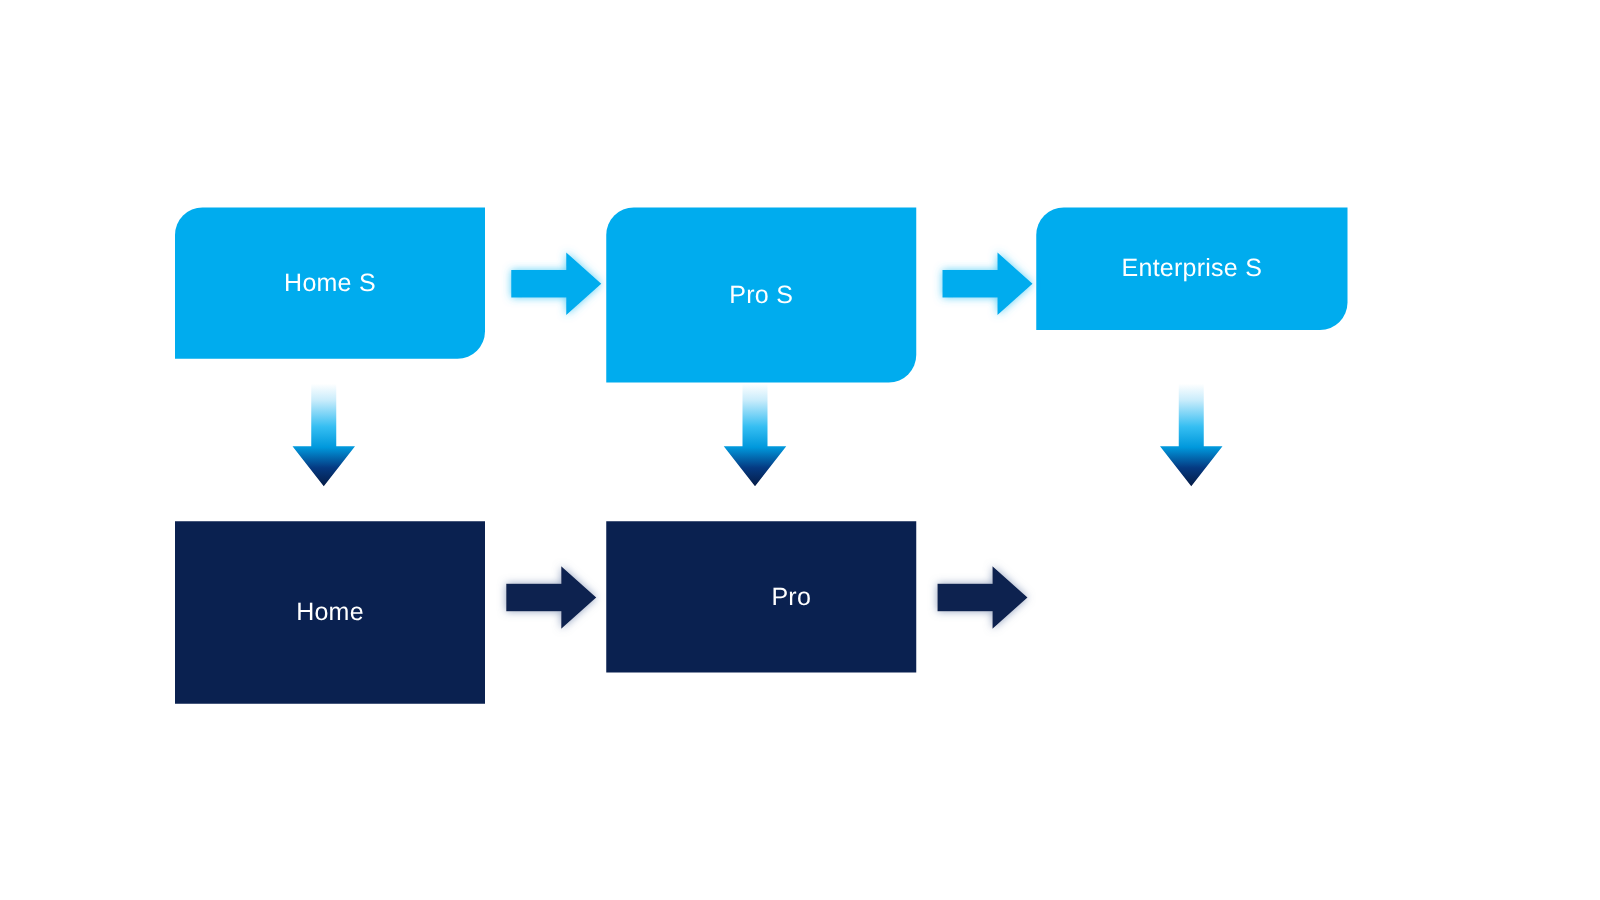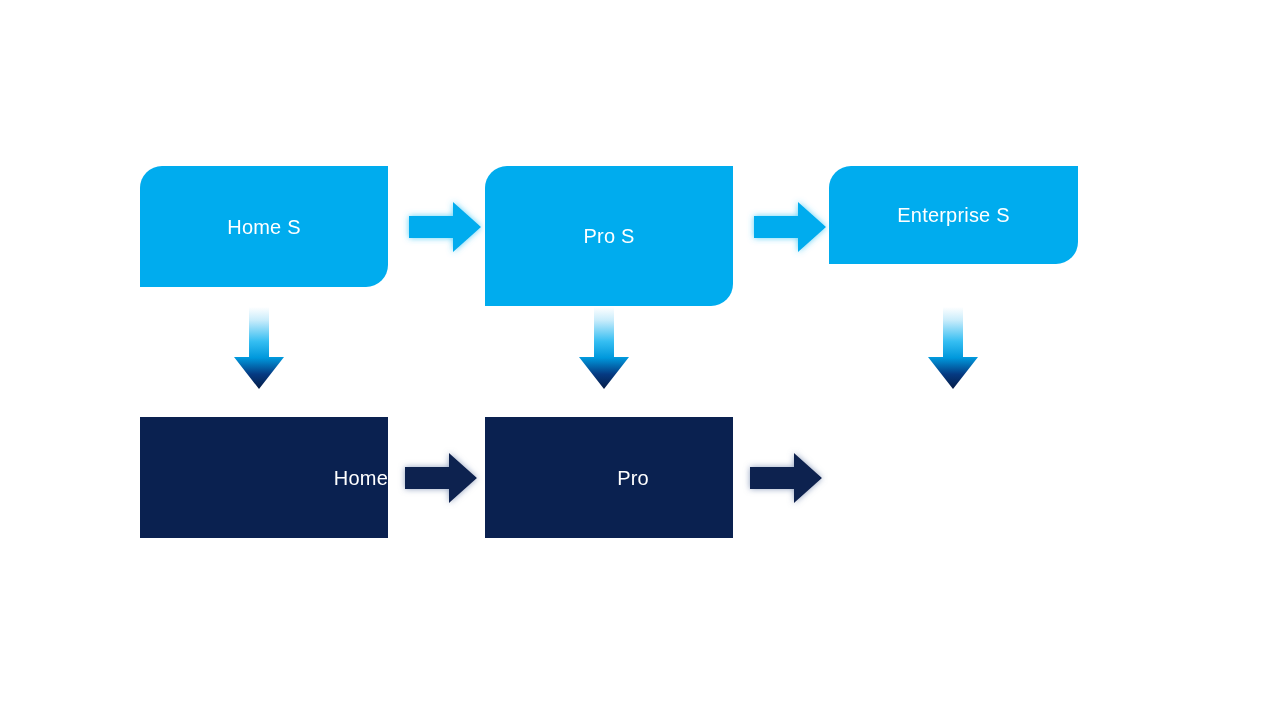--- a/index.html
+++ b/index.html
@@ -146,21 +146,21 @@
           <stop offset="42%" stop-color="#35BEF2"></stop>
           <stop offset="62%" stop-color="#0098DC"></stop>
           <stop offset="82%" stop-color="#053A82"></stop>
           <stop offset="100%" stop-color="#061C46"></stop>
         </linearGradient>
       </defs>
       <polygon points="18,0 38,0 38,50 53,50 28,82 3,50 18,50" fill="url(#vgrad3)"></polygon>
     </svg>
   </div>
 
-  <div class="node tier-base" style="left:140px; top:417px; width:248px; height:121px;justify-content:flex-end;">
+  <div class="node tier-base" style="left:140px; top:417px; width:248px; height:146px;">
     <span class="node-label">Home</span>
   </div>
 
   <div class="node tier-base" style="left:485px; top:417px; width:248px; height:121px;padding-left:48px;">
     <span class="node-label">Pro</span>
   </div>
 
 
   <div class="h-arrow" style="left:403px; top:449px;">
     <svg viewBox="0 0 76 58" xmlns="http://www.w3.org/2000/svg">

